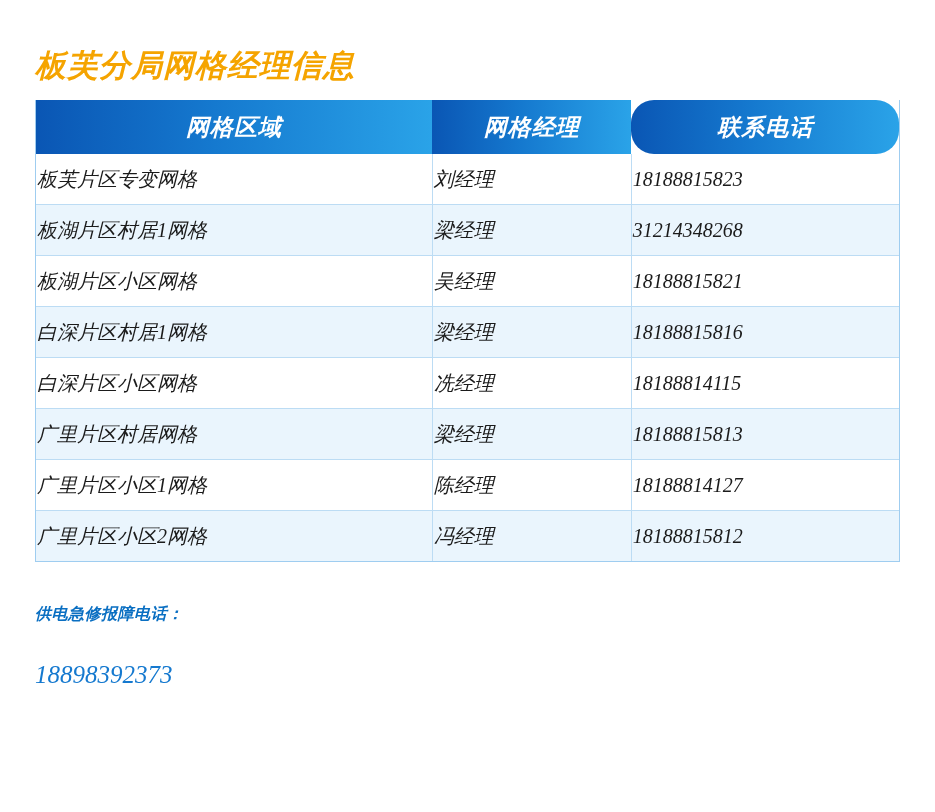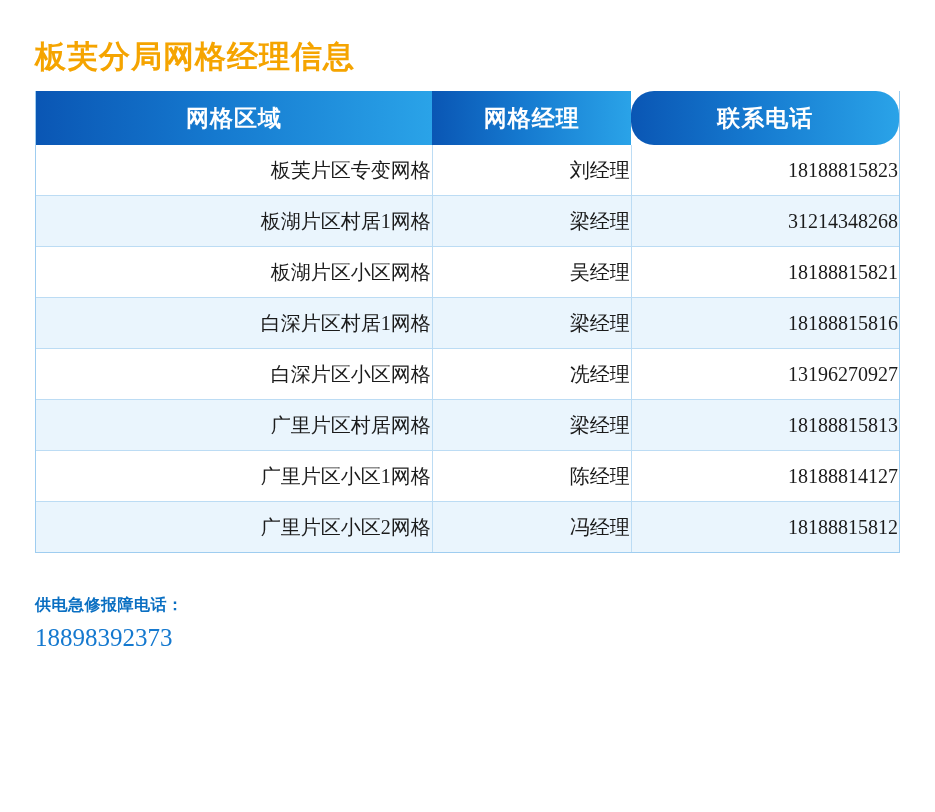--- a/index.html
+++ b/index.html
@@ -12,21 +12,22 @@
     background: #ffffff;
     font-family: "Liberation Sans", sans-serif;
     color: #1a1a1a;
     overflow: hidden;
   }
   .page {
     position: relative;
     width: 935px;
     height: 812px;
     box-sizing: border-box;
-    padding: 0 35px;
+    padding: 9px 35px;
+    font-style: italic;
   }
   .page-title {
     font-size: 31px;
     font-weight: bold;
     color: #f5a400;
     letter-spacing: 1px;
     padding-top: 38px;
     padding-bottom: 0;
     line-height: 1.2;
   }
@@ -46,21 +47,21 @@
     color: #ffffff;
     font-size: 23px;
     font-weight: bold;
     height: 52px;
     letter-spacing: 1px;
     border: none;
     text-align: center;
   }
   table.grid-table td {
     height: 48px;
-    text-align: right;
+    text-align: left;
     font-size: 20px;
     color: #1b1b1b;
     border-bottom: 1px solid #bcdcf4;
     border-right: 1px solid #bcdcf4;
     font-family: "Liberation Serif", serif;
   }
   table.grid-table td:last-child {
     border-right: none;
   }
   table.grid-table tr:last-child td {
@@ -78,21 +79,21 @@
   .footer {
     margin-top: 42px;
   }
   .footer-label {
     font-size: 16px;
     font-weight: bold;
     color: #0a6fc2;
     letter-spacing: 0.5px;
   }
   .footer-phone {
-    margin-top: 8px;
+    margin-top: 36px;
     font-size: 25px;
     color: #1579cf;
     font-family: "Liberation Serif", serif;
   }
 </style>
 </head>
 <body>
 
 <div class="page">
 
@@ -124,21 +125,21 @@
           <td>18188815821</td>
         </tr>
         <tr>
           <td>白深片区村居1网格</td>
           <td>梁经理</td>
           <td>18188815816</td>
         </tr>
         <tr>
           <td>白深片区小区网格</td>
           <td>冼经理</td>
-          <td>13196270927</td>
+          <td>18188814115</td>
         </tr>
         <tr>
           <td>广里片区村居网格</td>
           <td>梁经理</td>
           <td>18188815813</td>
         </tr>
         <tr>
           <td>广里片区小区1网格</td>
           <td>陈经理</td>
           <td>18188814127</td>

